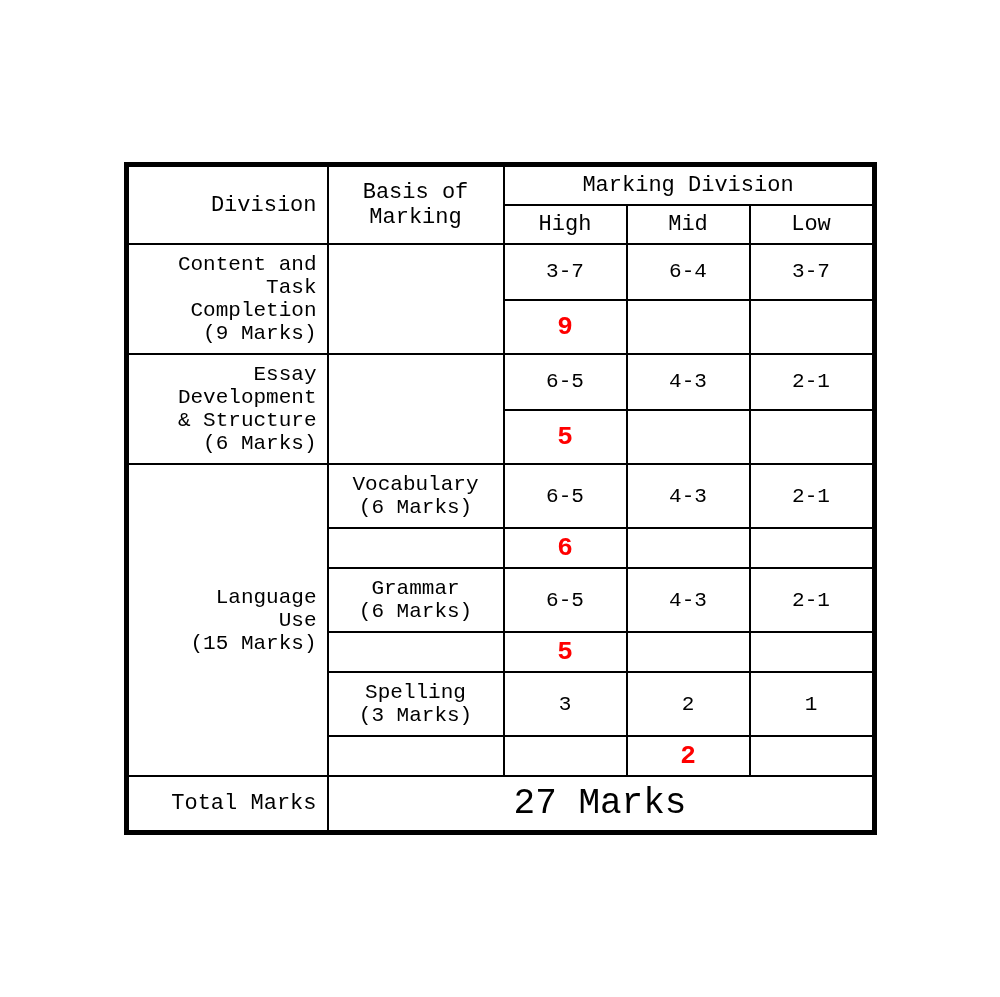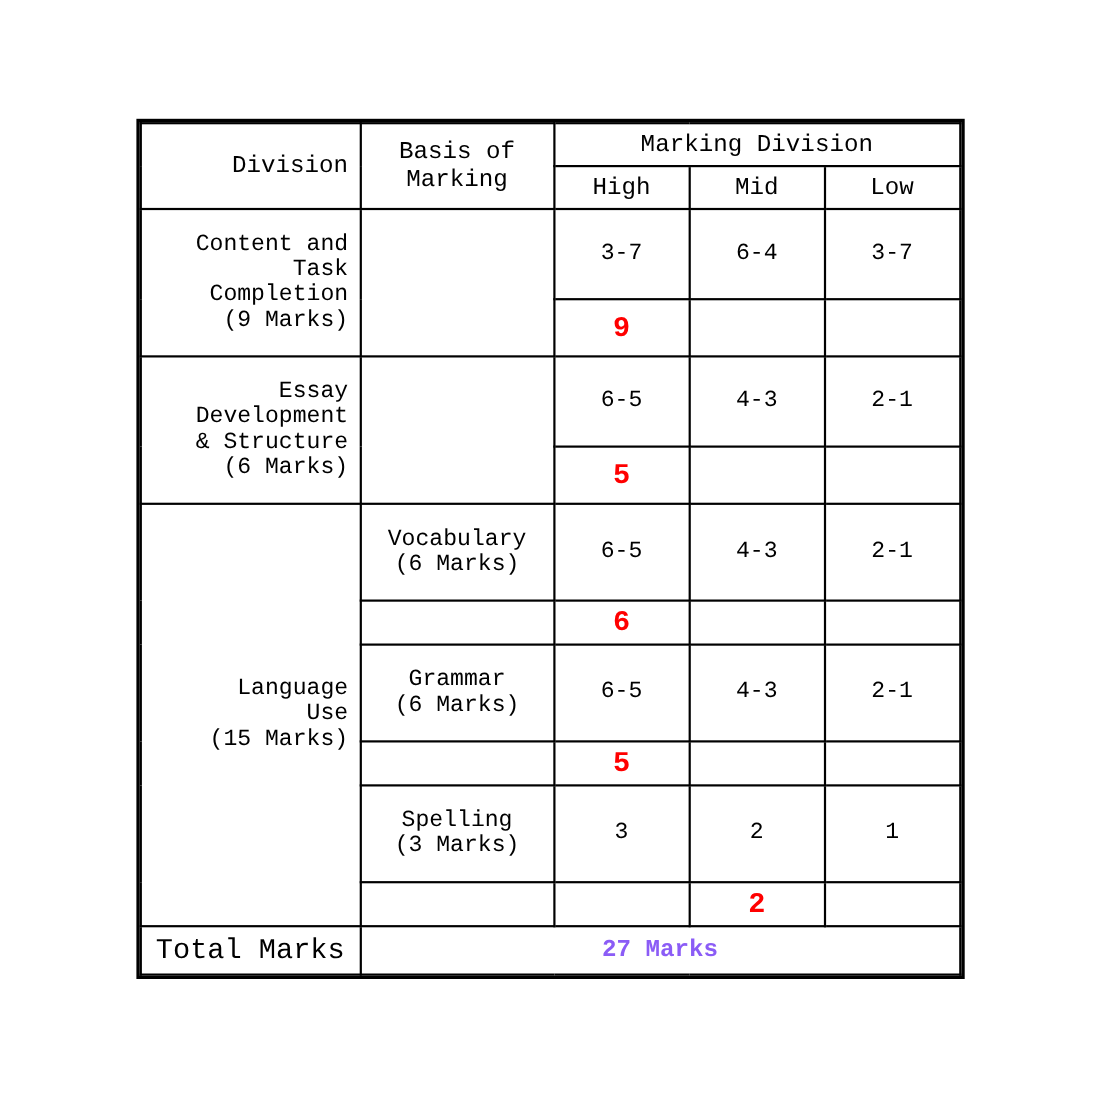--- a/index.html
+++ b/index.html
@@ -53,32 +53,32 @@
       background: #fff;
     }
 
     .red-score {
       color: #ff0000;
       font-weight: bold;
       font-size: 26px;
     }
 
     .total-label {
-      text-align: center;
-      font-size: 26px;
+      text-align: right;
+      font-size: 22px;
     }
 
     .total-value {
-      color: #8b5cf6;
-      font-weight: bold;
-      font-size: 22px;
+      color: #000000;
+      font-weight: normal;
+      font-size: 36px;
     }
 
     .range-row td {
-      padding: 20px 10px;
+      padding: 8px 10px;
       font-size: 21px;
     }
 
     .score-row td {
       padding: 4px 10px;
       font-size: 24px;
     }
   </style>
 </head>
 <body>

